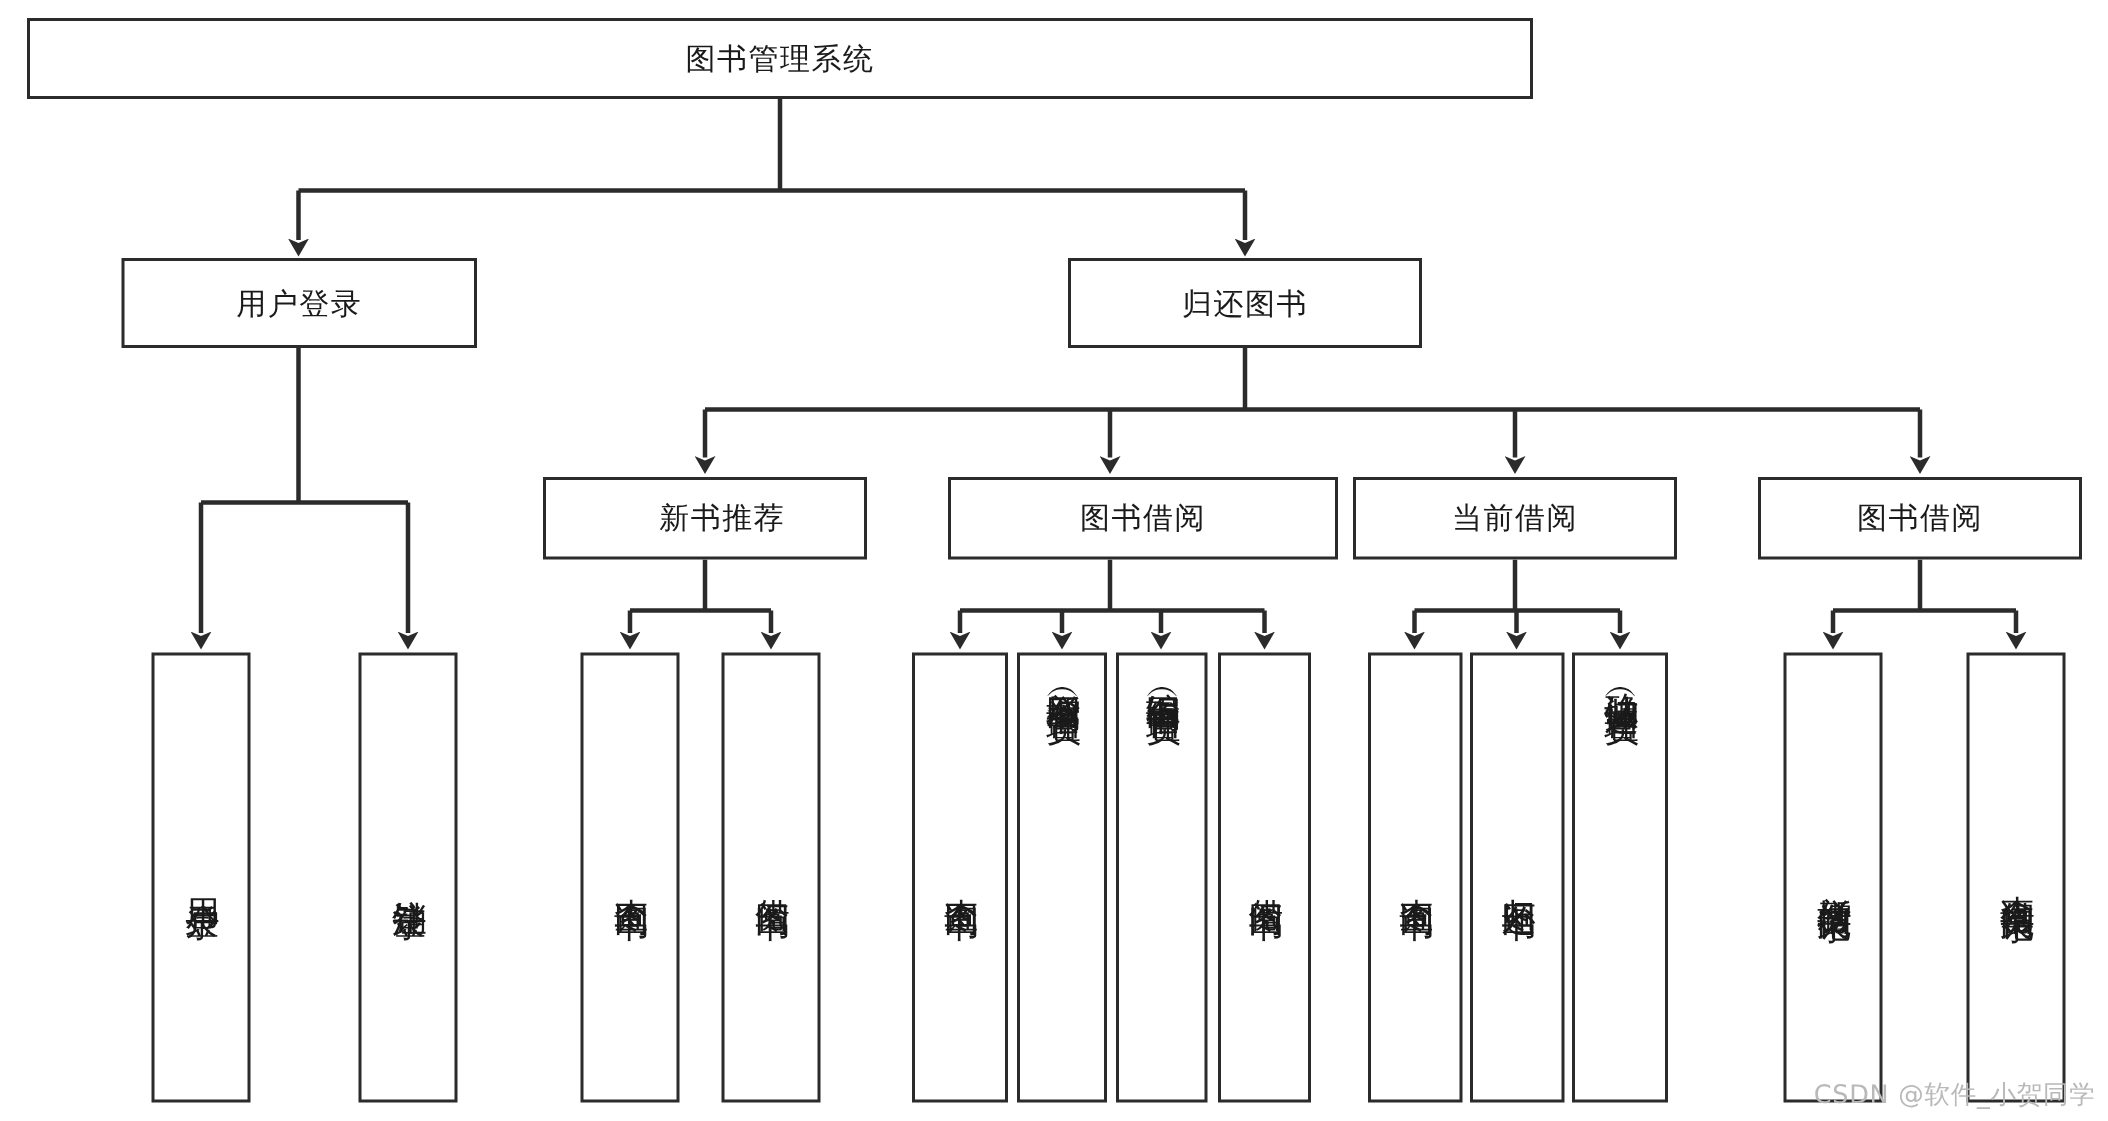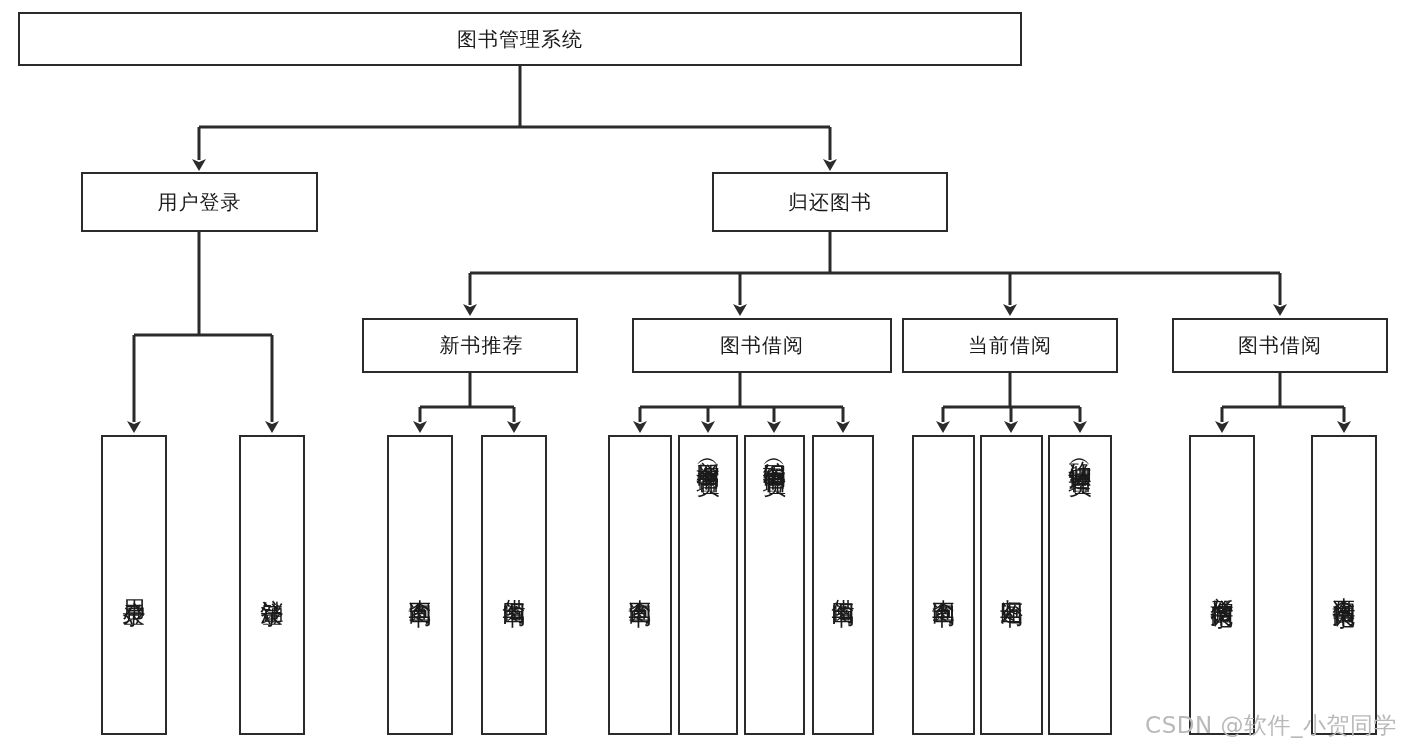--- a/index.html
+++ b/index.html
@@ -57,21 +57,21 @@
     padding-top: 6px;
   }
   .node.vert.mid-text {
     align-items: center;
     padding-top: 0;
   }
   #watermark {
     position: absolute;
     right: 8px;
     bottom: 6px;
-    font-size: 23px;
+    font-size: 17px;
     color: #b9b9b9;
     letter-spacing: 0.5px;
     white-space: nowrap;
   }
 </style>
 </head>
 <body>
 
 <div id="canvas">
 

